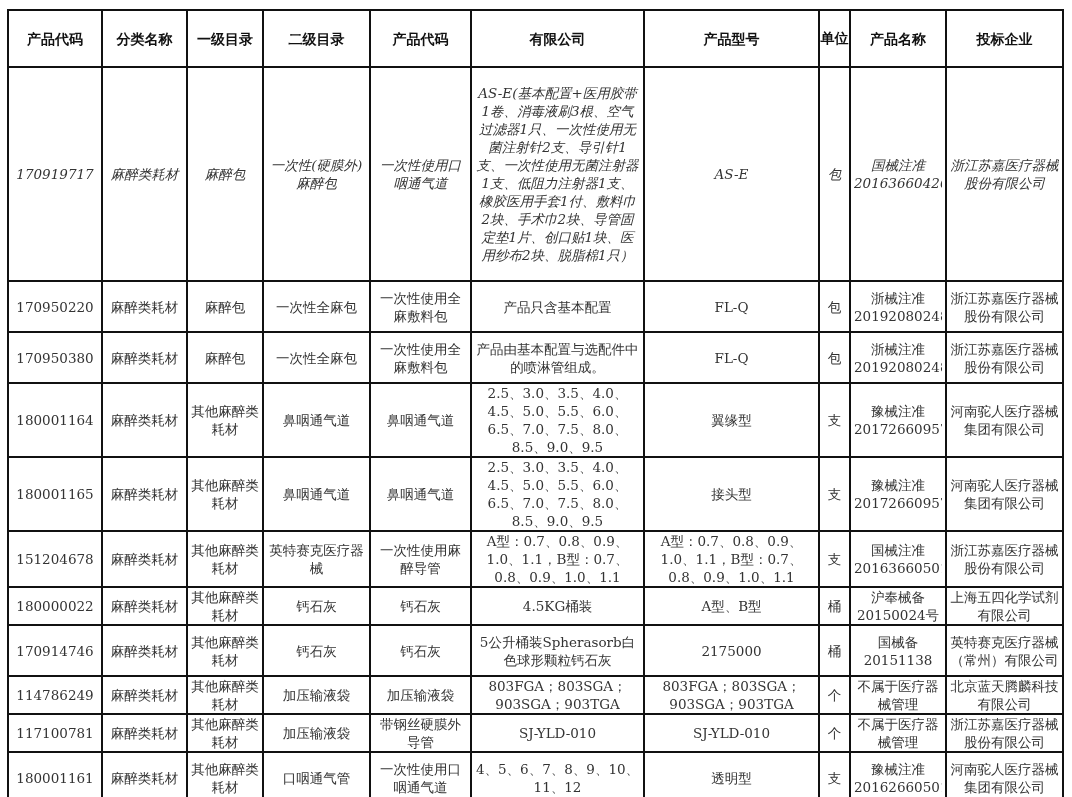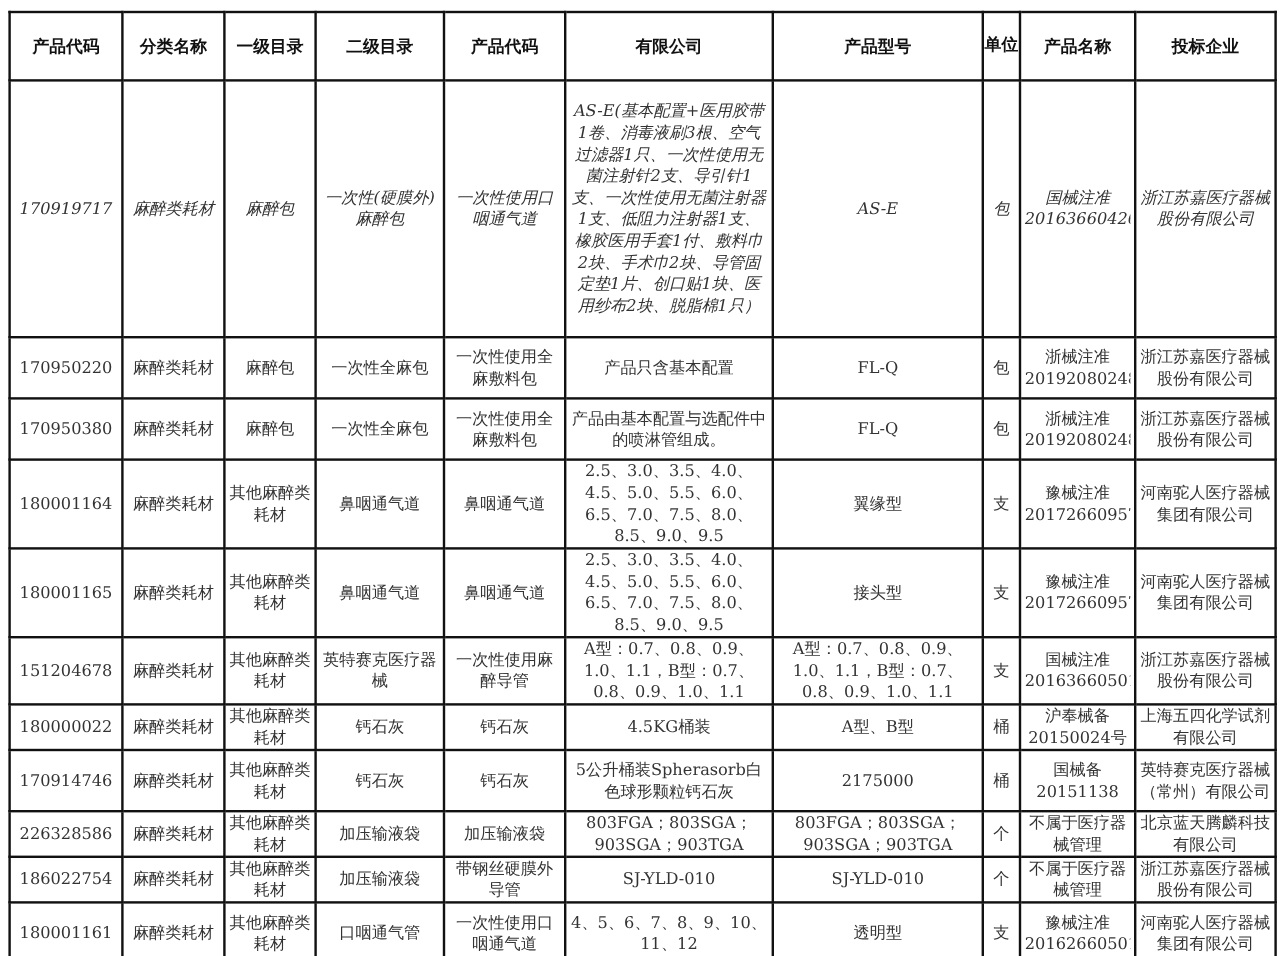--- a/index.html
+++ b/index.html
@@ -316,21 +316,21 @@
         </td>
         <td>
           <span class="clip">国械备20151138</span>
         </td>
         <td>
           <span class="clip">英特赛克医疗器械（常州）有限公司</span>
         </td>
       </tr>
       <tr class="r8">
         <td>
-          <span class="clip">226328586</span>
+          <span class="clip">114786249</span>
         </td>
         <td>
           <span class="clip">麻醉类耗材</span>
         </td>
         <td>
           <span class="clip">其他麻醉类耗材</span>
         </td>
         <td>
           <span class="clip">加压输液袋</span>
         </td>
@@ -348,21 +348,21 @@
         </td>
         <td>
           <span class="clip">不属于医疗器械管理</span>
         </td>
         <td>
           <span class="clip">北京蓝天腾麟科技有限公司</span>
         </td>
       </tr>
       <tr class="r9">
         <td>
-          <span class="clip">186022754</span>
+          <span class="clip">117100781</span>
         </td>
         <td>
           <span class="clip">麻醉类耗材</span>
         </td>
         <td>
           <span class="clip">其他麻醉类耗材</span>
         </td>
         <td>
           <span class="clip">加压输液袋</span>
         </td>

